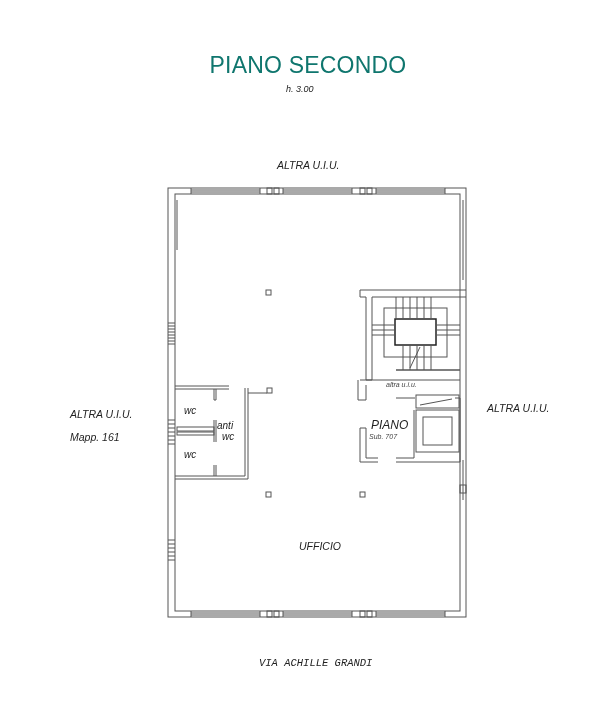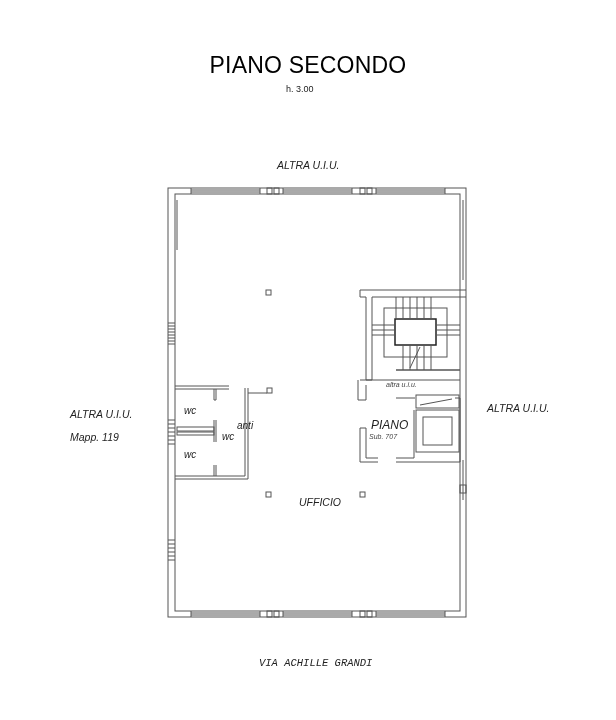--- a/index.html
+++ b/index.html
@@ -1,32 +1,32 @@
 <!DOCTYPE html>
 <html><head>
 <meta charset="utf-8">
 <style>
   html, body { margin: 0; padding: 0; background: #ffffff; }
   body { width: 616px; height: 720px; position: relative; overflow: hidden; font-family: "Liberation Sans", sans-serif; color: #111; }
   .abs { position: absolute; }
-  .title { left: 0; width: 616px; top: 52px; text-align: center; font-size: 23px; letter-spacing: 0.2px; color: #000000; }
-  .subtitle { left: 286px; top: 84px; font-size: 9px; color: #222; }
+  .title { left: 0; width: 616px; top: 52px; text-align: center; font-size: 23px; letter-spacing: 0.2px; color: #0f766e; }
+  .subtitle { left: 286px; top: 84px; font-size: 9px; font-style: italic; color: #222; }
   .lbl { font-style: italic; font-size: 10.5px; color: #222; white-space: nowrap; }
   .lbl-sm { font-style: italic; font-size: 7px; color: #444; white-space: nowrap; }
   svg.plan { position: absolute; left: 0; top: 0; }
 </style>
 </head>
 <body>
 
 <div class="abs title">PIANO SECONDO</div>
 <div class="abs subtitle">h. 3.00</div>
 
 <div class="abs lbl" style="left:277px; top:159px;">ALTRA U.I.U.</div>
 <div class="abs lbl" style="left:70px; top:408px;">ALTRA U.I.U.</div>
-<div class="abs lbl" style="left:70px; top:431px;">Mapp. 119</div>
+<div class="abs lbl" style="left:70px; top:431px;">Mapp. 161</div>
 <div class="abs lbl" style="left:487px; top:402px;">ALTRA U.I.U.</div>
 <div class="abs lbl" style="left:259px; top:657px;font-family:Liberation Mono, monospace;">VIA ACHILLE GRANDI</div>
 
 <svg class="plan" width="616" height="720" viewBox="0 0 616 720">
   <g fill="none" stroke="#555" stroke-width="1">
 
     <g>
       <rect x="168" y="188" width="298" height="429"></rect>
       <rect x="175" y="194" width="285" height="417"></rect>
     </g>
@@ -159,19 +159,19 @@
       <polyline points="360,428 366,428 366,458 378,458"></polyline>
       <polyline points="360,428 360,462 378,462"></polyline>
       <polyline points="396,458 414,458 414,410"></polyline>
       <polyline points="396,462 460,462"></polyline>
       <polyline points="455,398 460,398 460,462"></polyline>
     </g>
   </g>
 </svg>
 
 <div class="abs lbl" style="left:184px; top:405px; font-size:10px;">wc</div>
-<div class="abs lbl" style="left:217px; top:420px; font-size:10px;padding-left:20px;">anti</div>
+<div class="abs lbl" style="left:217px; top:420px; font-size:10px;">anti</div>
 <div class="abs lbl" style="left:222px; top:431px; font-size:10px;">wc</div>
 <div class="abs lbl" style="left:184px; top:449px; font-size:10px;">wc</div>
 <div class="abs lbl-sm" style="left:386px; top:381px;">altra u.i.u.</div>
 <div class="abs lbl" style="left:371px; top:418px; font-size:12px;">PIANO</div>
 <div class="abs lbl-sm" style="left:369px; top:433px;">Sub. 707</div>
-<div class="abs lbl" style="left:299px; top:496px;">UFFICIO</div>
+<div class="abs lbl" style="left:299px; top:540px;">UFFICIO</div>
 
 </body></html>

